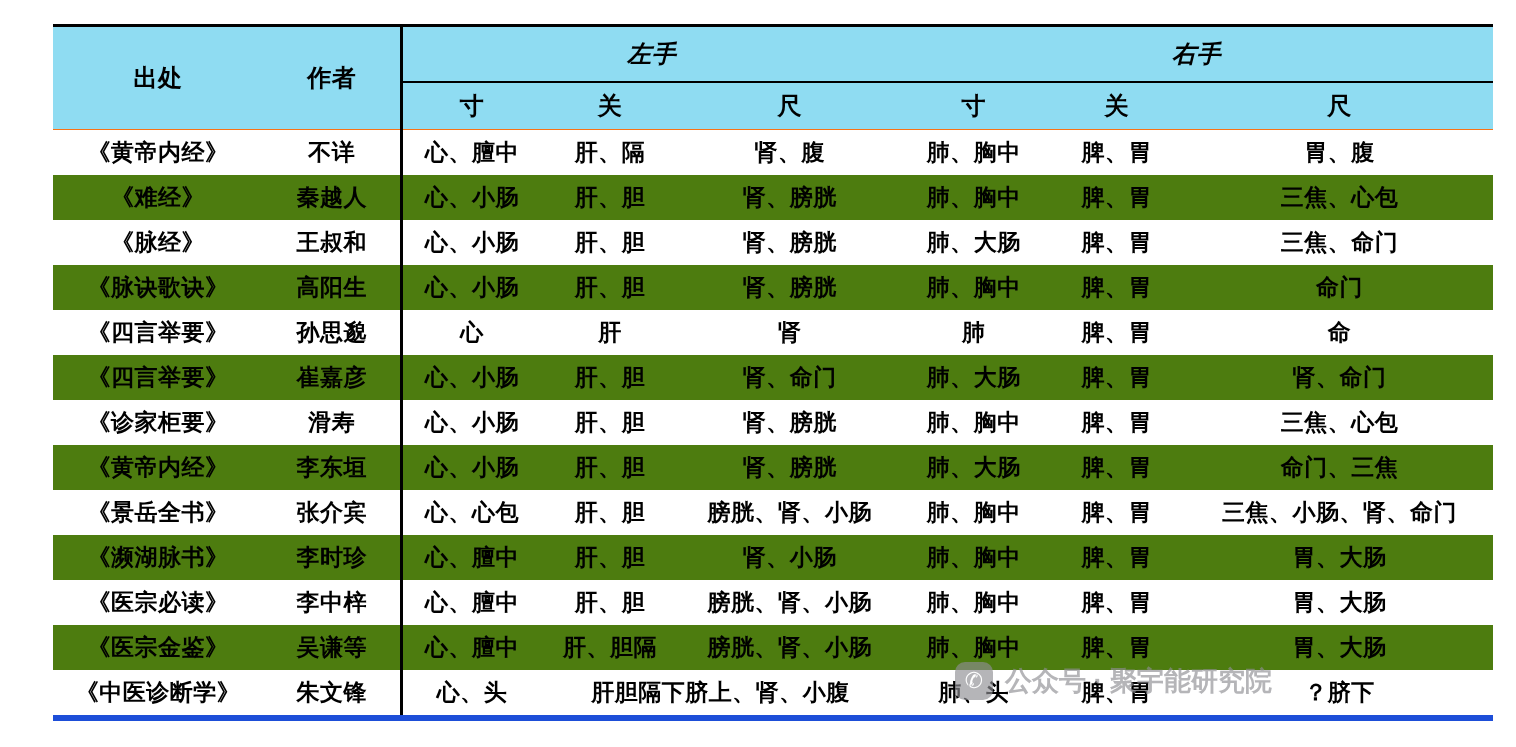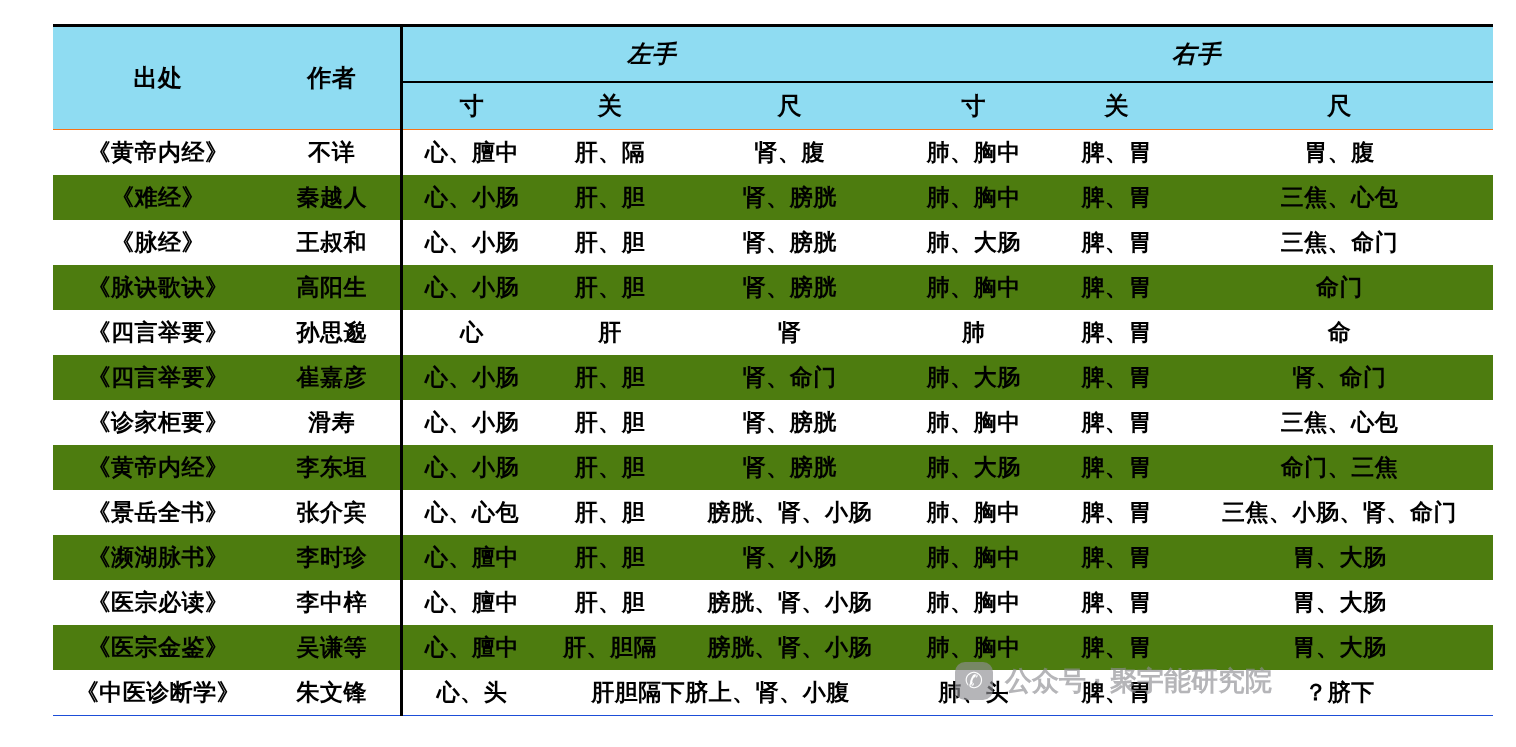--- a/index.html
+++ b/index.html
@@ -76,21 +76,21 @@
   tbody tr td {
     background: #ffffff;
   }
   tbody tr.alt td {
     background: #4d7c0f;
   }
   .top-rule {
     border-top: 1px solid #f97316;
   }
   .bottom-rule {
-    border-bottom: 1px solid #1d4ed8;
+    border-bottom: 6px solid #1d4ed8;
   }
   .header-top-rule {
     border-top: 3px solid #000;
   }
   .col-cun-l { width: 132px; }
   .col-guan-l { width: 132px; }
   .col-chi-l { width: 210px; }
   .col-cun-r { width: 140px; }
   .col-guan-r { width: 132px; }
   .col-chi-r { width: 292px; }

